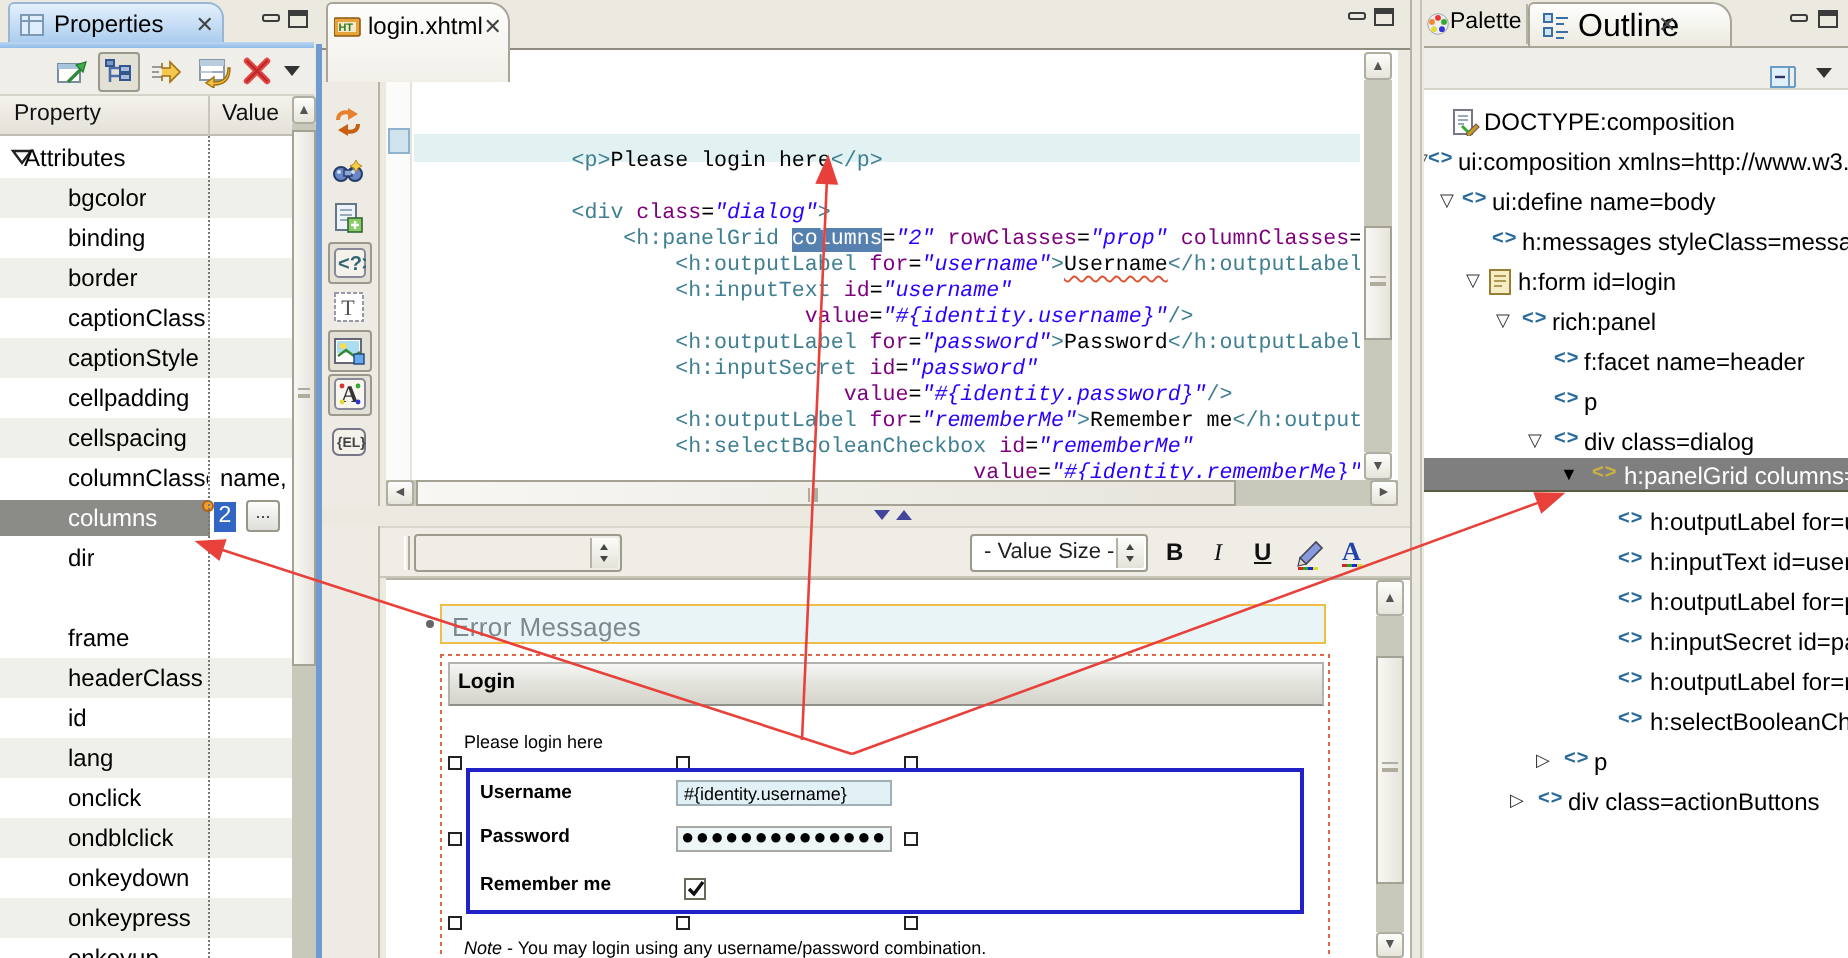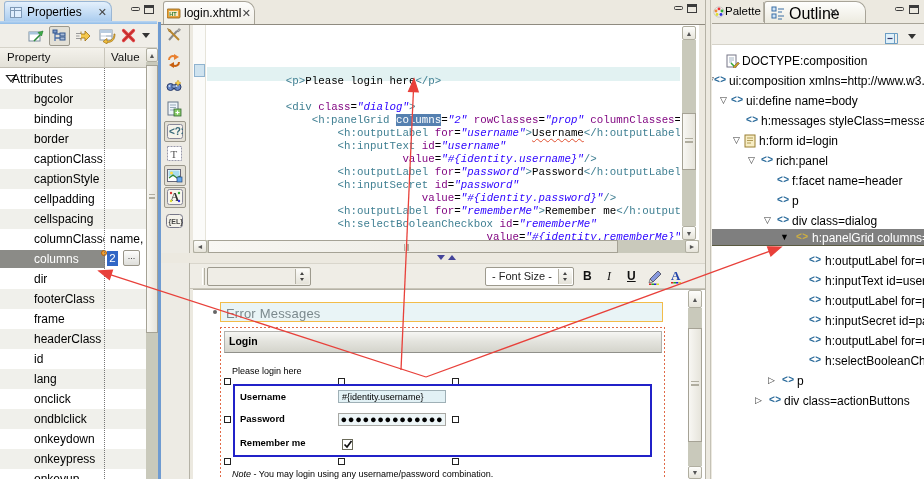--- a/index.html
+++ b/index.html
@@ -32,21 +32,21 @@
 .sb-track { position:absolute; background:#c9c9bb; }
 .sb-thumb { position:absolute; background:linear-gradient(90deg,#f8f7f3,#e6e4db); border:1px solid #a5a295; }
 .sb-grip { position:absolute; left:2px; right:2px; height:5px; border-top:1px solid #b0ad9f; border-bottom:1px solid #b0ad9f; }
 .sb-grip::after { content:""; position:absolute; left:0; right:0; top:2px; height:1px; background:#b0ad9f; }
 
 
 #bluesash { left:158px; top:22px; width:3px; height:457px; background:#6f9bd1; }
 
 
 #mid { left:161px; top:0; width:544px; height:479px; background:#ece9e0; }
-#ed-tab { position:absolute; left:2px; top:1px; width:92px; height:23px; background:linear-gradient(180deg,#fdfdfc,#f1efe8); border:1px solid #a8a498; border-bottom:none; border-radius:3px 10px 0 0; z-index:2; }
+#ed-tab { position:absolute; left:2px; top:1px; width:92px; height:40px; background:linear-gradient(180deg,#fdfdfc,#f1efe8); border:1px solid #a8a498; border-bottom:none; border-radius:3px 10px 0 0; z-index:2; }
 #ed-tab .ttext { position:absolute; left:20px; top:4px; font-size:12px; color:#000; }
 #ed-tab .tx { position:absolute; right:3px; top:5px; font-size:11px; color:#444; }
 #ed-tabline { position:absolute; left:0; top:24px; width:544px; height:1px; background:#8f8b80; }
 #vtools { position:absolute; left:0; top:25px; width:29px; height:454px; background:#edebe4; border-right:1px solid #b5b2a6; }
 #srcarea { position:absolute; left:32px; top:25px; width:506px; height:215px; background:#fff; overflow:hidden; }
 #gutter { position:absolute; left:0; top:0; width:13px; height:215px; background:#fbfbf9; border-right:1px solid #e6e4da; }
 #code { position:absolute; left:0; top:0; width:487px; height:215px; overflow:hidden; }
 #code pre { position:absolute; left:15px; top:2px; font-family:"Liberation Mono",monospace; font-size:10.8px; line-height:13px; white-space:pre; color:#000;margin-top:48px; }
 .tag { color:#3f7f92; }
 .att { color:#7f007f; }
@@ -174,23 +174,20 @@
     <div class="prow" style="top:181px;">
         <span style="position:absolute;left:0;top:1px;width:105px;height:18px;background:#8b8b87;"></span>
         <span class="nm" style="color:#fff;z-index:2;">columns</span>
         <span style="position:absolute;left:107px;top:2px;width:11px;height:15px;background:#3166c5;color:#fff;font-size:11.5px;text-align:center;line-height:15px;">2</span>
         <span style="position:absolute;left:123px;top:1px;width:17px;height:16px;background:linear-gradient(180deg,#fdfdfc,#dededa);border:1px solid #999589;border-radius:2px;font-size:9px;line-height:11px;text-align:center;color:#333;">...</span>
         <span style="position:absolute;left:101px;top:1px;width:6px;height:6px;background:#f0a030;border:1px solid #b06010;border-radius:50%;"></span>
       </div>
     <div class="prow" style="top:201px;">
         <span class="nm">dir</span>
       </div>
-    <div class="prow alt" style="top:221px;">
-        <span class="nm">footerClass</span>
-      </div>
     <div class="prow" style="top:241px;">
         <span class="nm">frame</span>
       </div>
     <div class="prow alt" style="top:261px;">
         <span class="nm">headerClass</span>
       </div>
     <div class="prow" style="top:281px;">
         <span class="nm">id</span>
       </div>
     <div class="prow alt" style="top:301px;">
@@ -343,21 +340,21 @@
   <div id="sash">
       <span style="position:absolute;left:276px;top:2px;border-left:4px solid transparent;border-right:4px solid transparent;border-top:5px solid #44449a;"></span>
       <span style="position:absolute;left:287px;top:2px;border-left:4px solid transparent;border-right:4px solid transparent;border-bottom:5px solid #44449a;"></span>
     </div>
   <div id="fmtbar">
     <span style="position:absolute;left:12px;top:4px;width:3px;height:17px;border-left:1px solid #fff;border-right:1px solid #b0ad9f;"></span>
     <div class="combo" style="left:17px;width:104px;background:#efede6;">
         <span class="ar"></span>
       </div>
     <div class="combo" style="left:295px;width:89px;">
-        <span style="position:absolute;left:6px;top:2px;">- Font Size -</span>
+        <span style="position:absolute;left:6px;top:2px;">- Value Size -</span>
         <span class="ar"></span>
       </div>
     <span class="fbtn" style="left:393px;font-weight:bold;">B</span>
     <span class="fbtn" style="left:417px;font-style:italic;font-family:'Liberation Serif',serif;">I</span>
     <span class="fbtn" style="left:437px;text-decoration:underline;font-weight:bold;">U</span>
     <svg style="position:absolute;left:457px;top:5px;" width="17" height="16" viewBox="0 0 17 16">
         <path d="M3 10 L11 2 L14 5 L6 13 Z" fill="#8899dd" stroke="#445" stroke-width="0.8"></path>
         <path d="M3 10 L2 14 L6 13 Z" fill="#ddc" stroke="#445" stroke-width="0.6"></path>
         <rect x="2" y="14.5" width="2.5" height="1.5" fill="#d22"></rect>
         <rect x="4.5" y="14.5" width="2.5" height="1.5" fill="#2a2"></rect>

